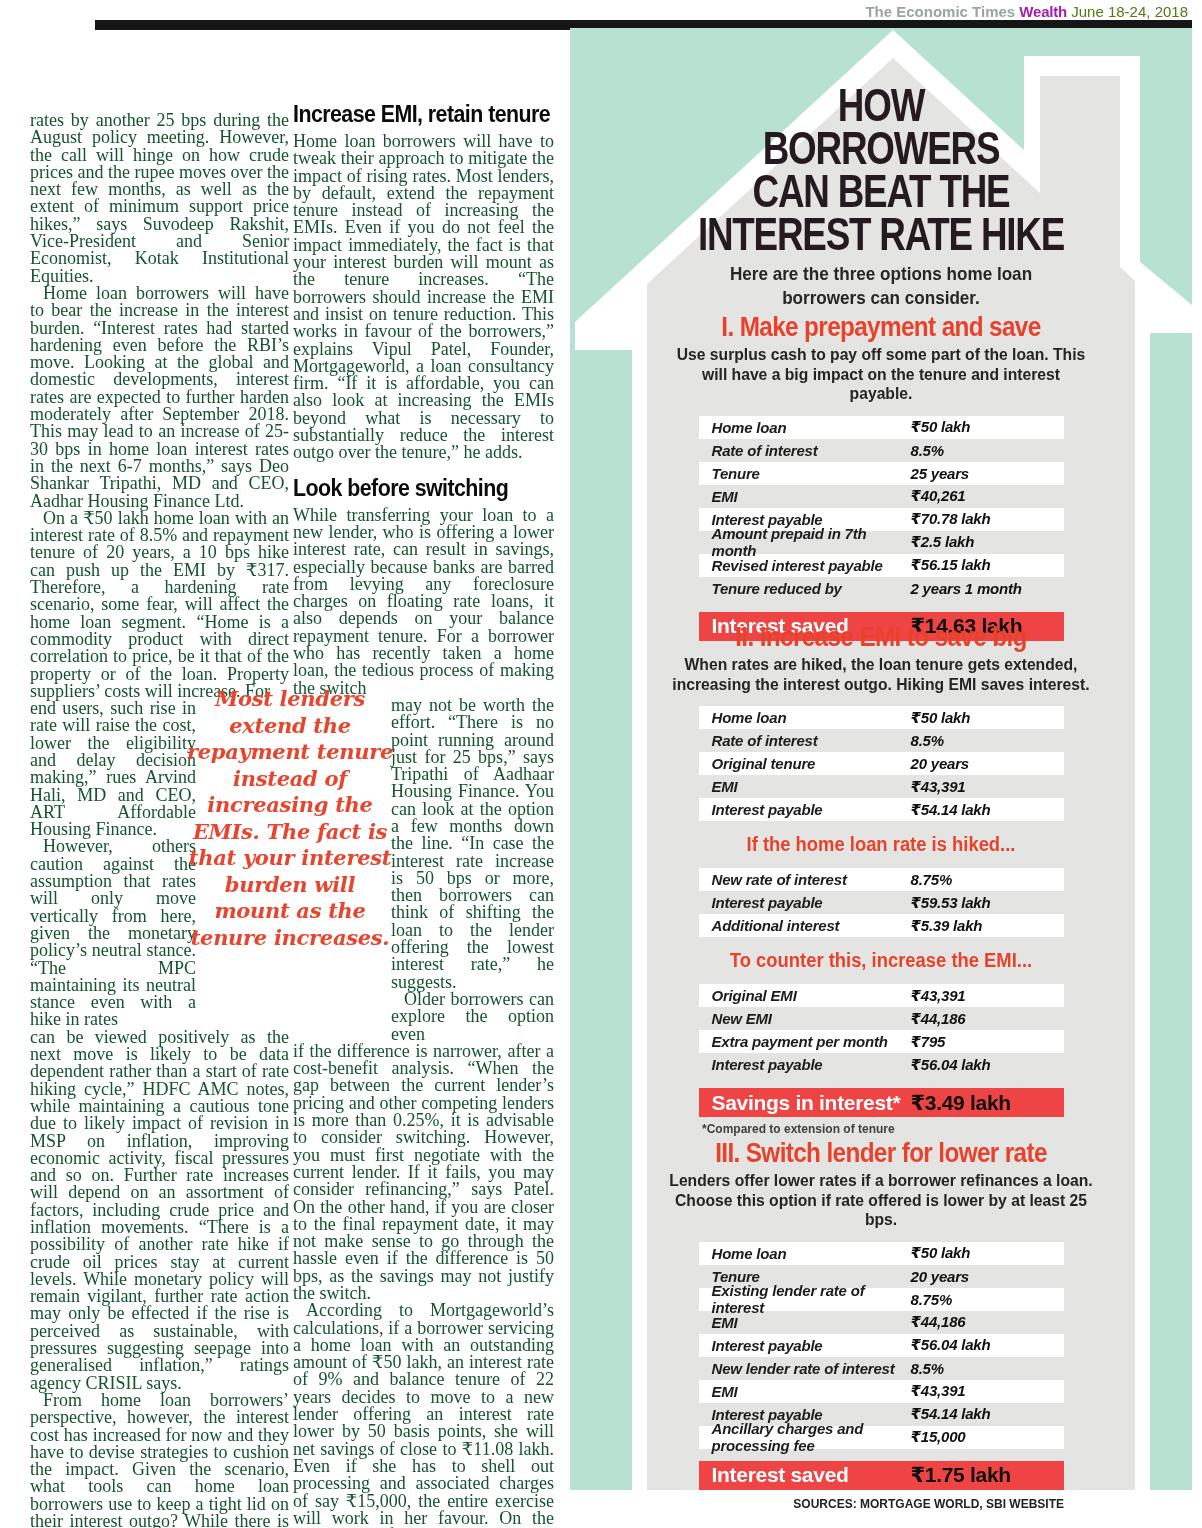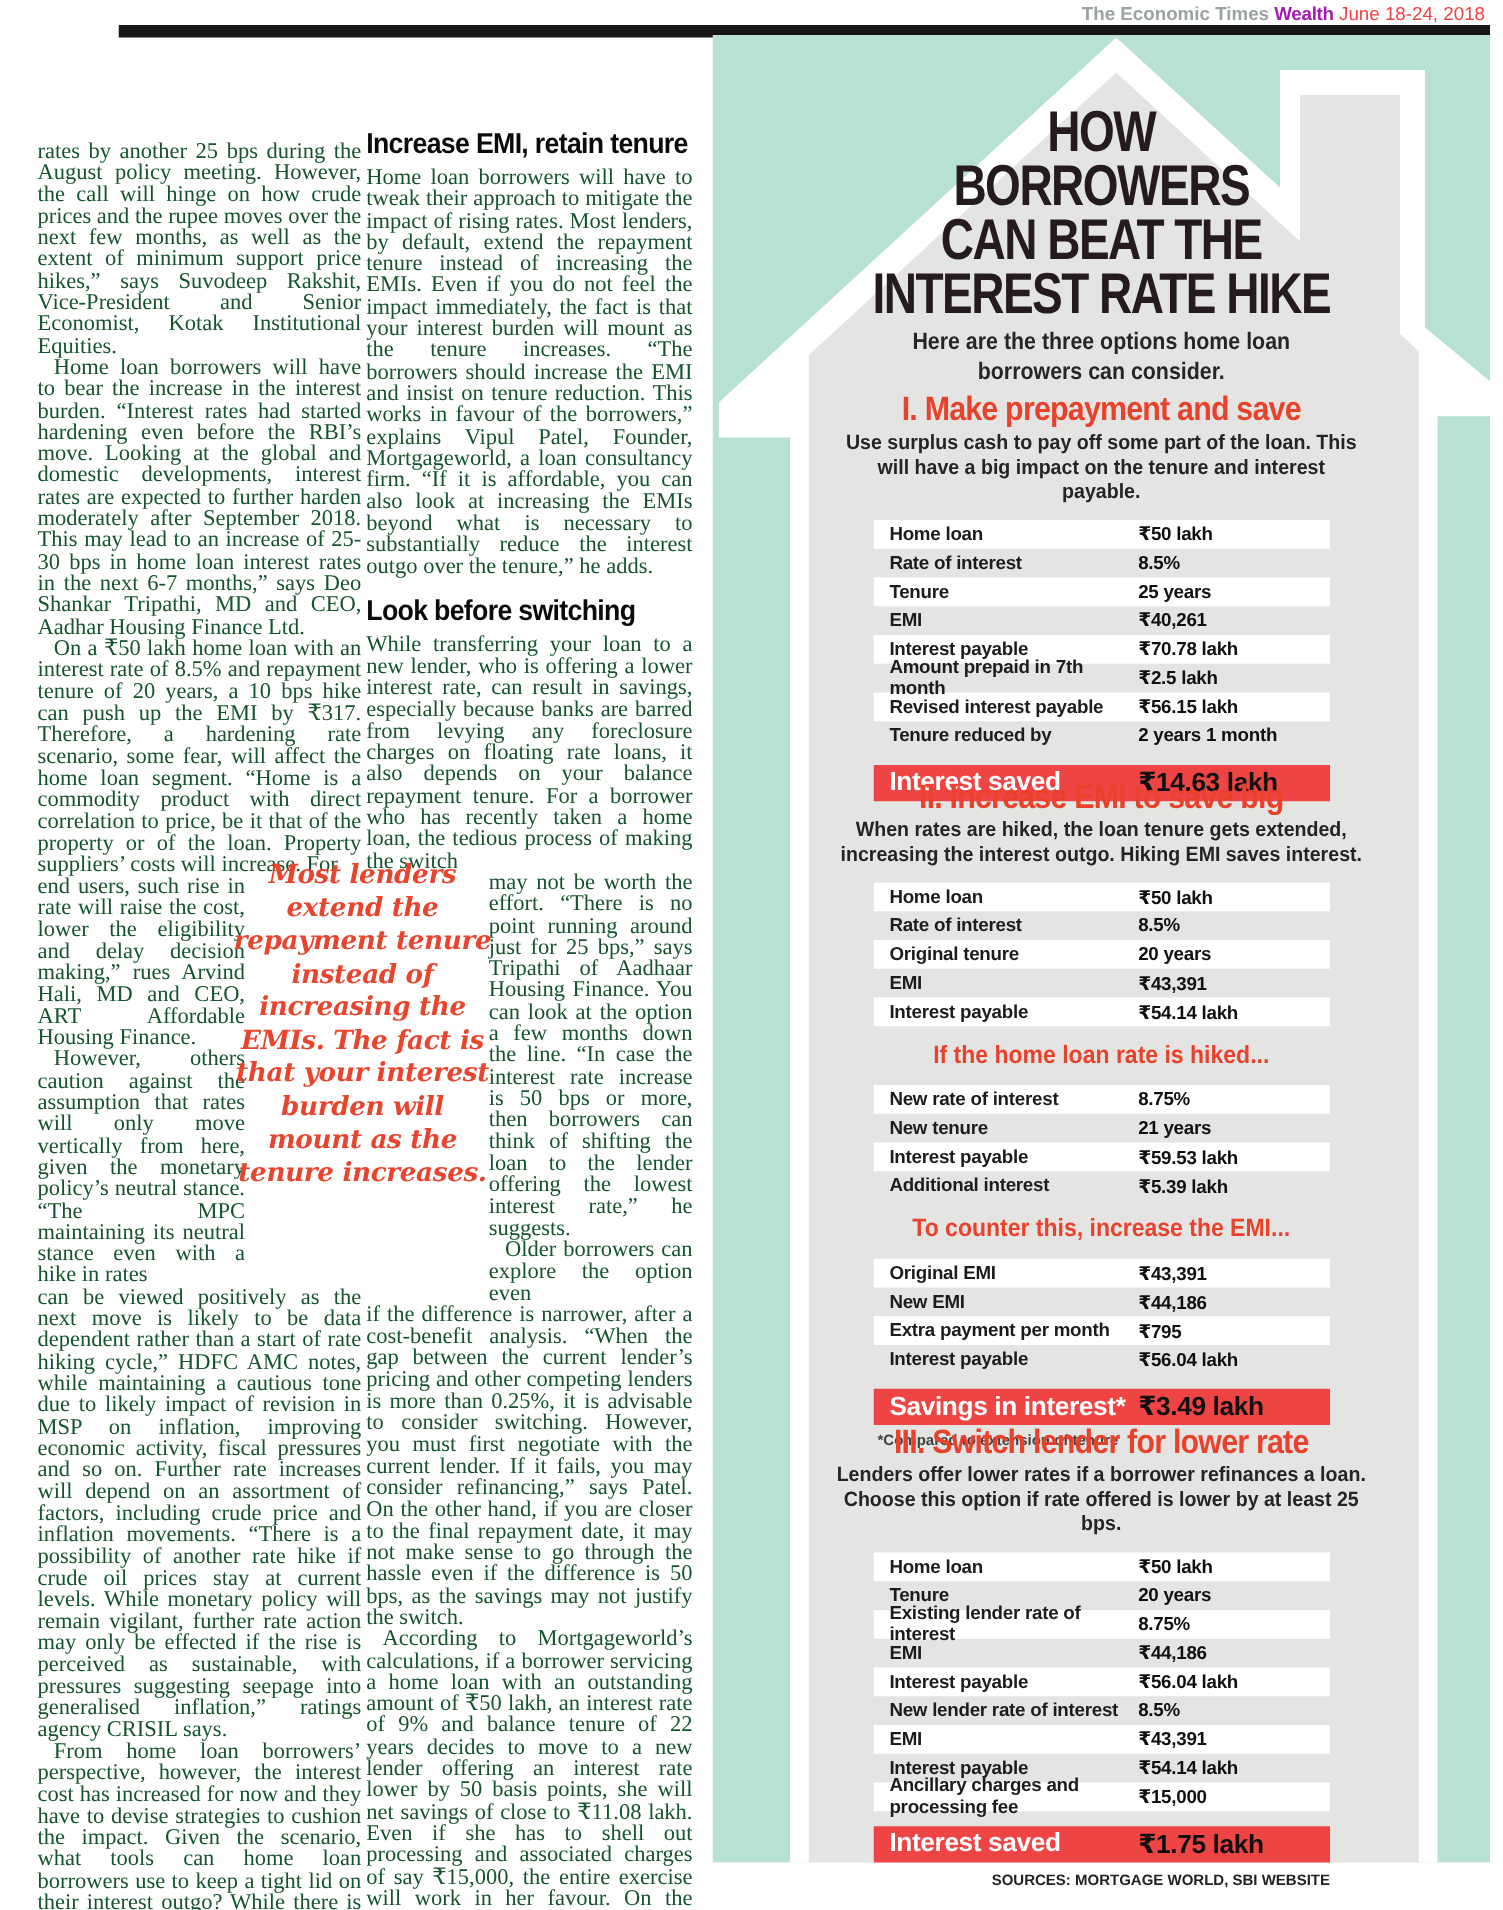--- a/index.html
+++ b/index.html
@@ -3,21 +3,21 @@
 <meta charset="utf-8">
 <style>
   html,body{margin:0;padding:0;}
   body{position:relative;width:1202px;height:1528px;background:#ffffff;overflow:hidden;
        font-family:"Liberation Sans","DejaVu Sans",sans-serif;}
 
   
   .masthead{position:absolute;top:3px;right:14px;font-size:15px;color:#2e2e2e;white-space:nowrap;}
   .m-pub{color:#9aa3a1;font-weight:700;}
   .m-brand{color:#a21caf;font-weight:800;letter-spacing:-0.2px;}
-  .m-date{color:#ef4444;}
+  .m-date{color:#4d7c0f;}
   .topbar{position:absolute;left:95px;top:20px;width:1097px;height:10px;background:#161616;}
 
   
   .col{position:absolute;}
   .col1{left:30px;top:112px;width:259px;}
   .col2{left:293px;top:101px;width:261px;}
   .seg p{margin:0;font-family:"Liberation Serif","DejaVu Serif",serif;font-size:18px;
          line-height:17.3px;color:#14532d;text-align:justify;}
   .seg p + p{text-indent:13px;}
   .narrow1{width:166px;}
@@ -38,21 +38,21 @@
   .ig-title-line{font-size:46px;line-height:43px;font-weight:700;color:#241a20;
                  letter-spacing:-1.5px;transform:scaleX(0.8);}
   .ig-sub{width:380px;margin:6px auto 0;font-size:19px;line-height:24px;font-weight:700;
           color:#262626;transform:scaleX(0.9);}
   .sec{position:absolute;left:88px;width:446px;}
   .sec1{top:284px;} .sec2{top:594px;} .sec3{top:1110px;}
   .sec-title{text-align:center;font-size:27px;line-height:30px;font-weight:700;color:#e8422c;
              letter-spacing:-0.7px;transform:scaleX(0.9);white-space:nowrap;}
   .sec-sub{text-align:center;font-size:16.5px;line-height:19.5px;font-weight:700;color:#242424;
            margin:3px auto 9px;transform:scaleX(0.95);}
-  .tbl{width:365px;margin:12px auto;}
+  .tbl{width:365px;margin:12px auto;font-style:italic;}
   .t-row{display:flex;height:23px;align-items:center;font-size:15px;font-weight:700;
          color:#1c1c1c;letter-spacing:-0.2px;}
   .t-row:nth-child(odd){background:#ffffff;}
   .t-label{flex:none;width:212px;padding-left:13px;box-sizing:border-box;}
   .t-val{flex:none;color:#101010;}
   .t-high{display:flex;height:29px;align-items:center;width:365px;margin:0 auto;
           background:#ef4444;color:#ffffff;font-size:21px;font-weight:700;letter-spacing:-0.3px;}
   .t-high .t-label{width:212px;padding-left:13px;}
   .t-subhead{text-align:center;font-size:20px;font-weight:700;color:#e8422c;margin:6px 0 5px;
              transform:scaleX(0.92);white-space:nowrap;}
@@ -211,24 +211,20 @@
         </div>
       </div>
     <div class="t-subhead">If the home loan rate is hiked...</div>
     <div class="tbl">
 
         <div class="t-row">
           <span class="t-label">New rate of interest</span>
           <span class="t-val">8.75%</span>
         </div>
 
-        <div class="t-row">
-          <span class="t-label">New tenure</span>
-          <span class="t-val">21 years</span>
-        </div>
 
         <div class="t-row">
           <span class="t-label">Interest payable</span>
           <span class="t-val">₹59.53 lakh</span>
         </div>
 
         <div class="t-row">
           <span class="t-label">Additional interest</span>
           <span class="t-val">₹5.39 lakh</span>
         </div>

